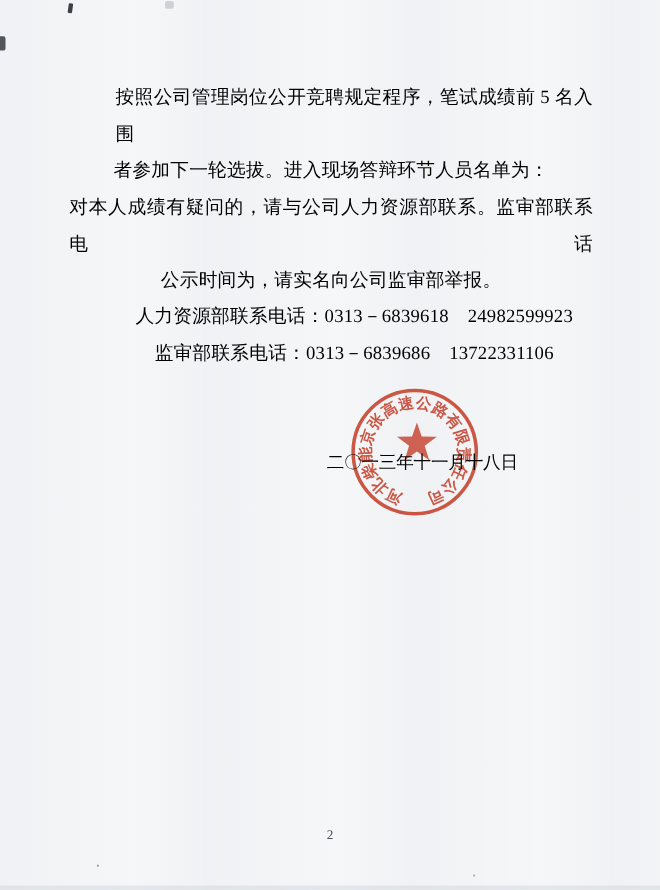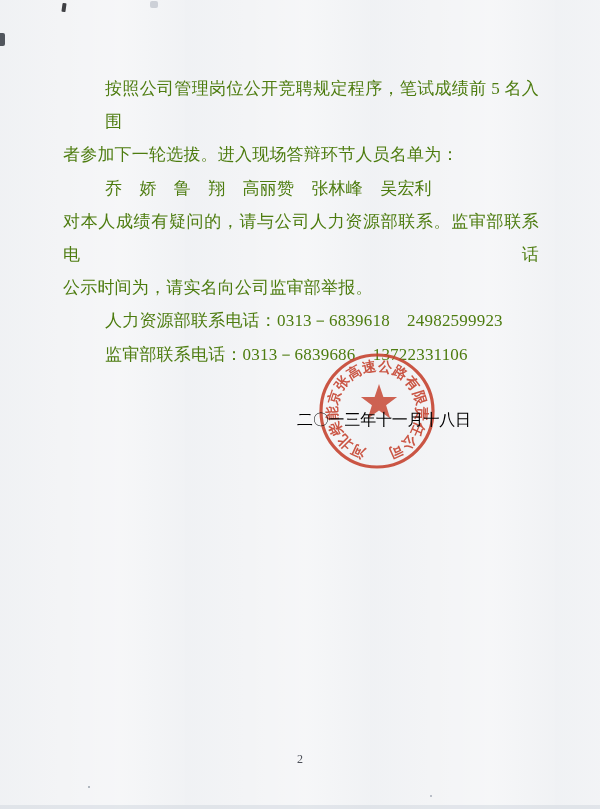--- a/index.html
+++ b/index.html
@@ -15,24 +15,24 @@
       repeating-linear-gradient(90deg,
         rgba(228,232,237,0.22) 0px, rgba(255,255,255,0.0) 60px,
         rgba(255,255,255,0.25) 120px, rgba(230,234,238,0.18) 185px);
   }
   body::after{
     content:"";position:absolute;left:0;right:0;bottom:0;height:4px;
     background:rgba(203,211,220,0.45);pointer-events:none;
   }
   .page-text{
     position:absolute;left:63px;top:72px;width:476px;
-    font-size:17px;line-height:33.2px;color:#4d7c0f;
+    font-size:17px;line-height:33.2px;color:#000000;
     letter-spacing:0.2px;
   }
-  .ln{white-space:pre-wrap;}
+  .ln{white-space:pre-wrap;text-align:center;}
   .ind{padding-left:42px;}
   .just{text-align:justify;text-align-last:justify;}
   .date-line{
     position:absolute;left:297px;top:410px;z-index:3;
     font-size:16px;letter-spacing:-0.2px;color:#000000;
     white-space:nowrap;
   }
   .seal{
     position:absolute;left:297px;top:331px;width:160px;height:160px;z-index:1;
   }
@@ -46,21 +46,20 @@
   .a3{left:150px;top:1px;width:8px;height:7px;background:rgba(148,156,170,0.40);border-radius:2px;}
   .a4{left:88px;top:786px;width:2px;height:2px;background:#9aa2ad;border-radius:50%;}
   .a5{left:430px;top:795px;width:2px;height:2px;background:#a6adb8;border-radius:50%;}
 </style>
 </head>
 <body>
 
 <div class="page-text">
   <div class="ln ind just">按照公司管理岗位公开竞聘规定程序，笔试成绩前 5 名入围</div>
   <div class="ln">者参加下一轮选拔。进入现场答辩环节人员名单为：</div>
-  <div class="ln ind">乔　娇　鲁　翔　高丽赞　张林峰　吴宏利</div>
   <div class="ln just">对本人成绩有疑问的，请与公司人力资源部联系。监审部联系电话</div>
   <div class="ln">公示时间为，请实名向公司监审部举报。</div>
   <div class="ln ind">人力资源部联系电话：0313－6839618　24982599923</div>
   <div class="ln ind">监审部联系电话：0313－6839686　13722331106</div>
 </div>
 
 <svg class="seal" viewBox="0 0 160 160">
   <g opacity="0.88">
     <circle cx="80" cy="80" r="56" fill="none" stroke="#c5402c" stroke-width="3.2"></circle>
     <polygon fill="#c5402c" opacity="0.92" points="82,53 86.4,65.9 100.1,66.1 89.1,74.3 93.2,87.4 82,79.5 70.8,87.4 74.9,74.3 63.9,66.1 77.6,65.9"></polygon>

